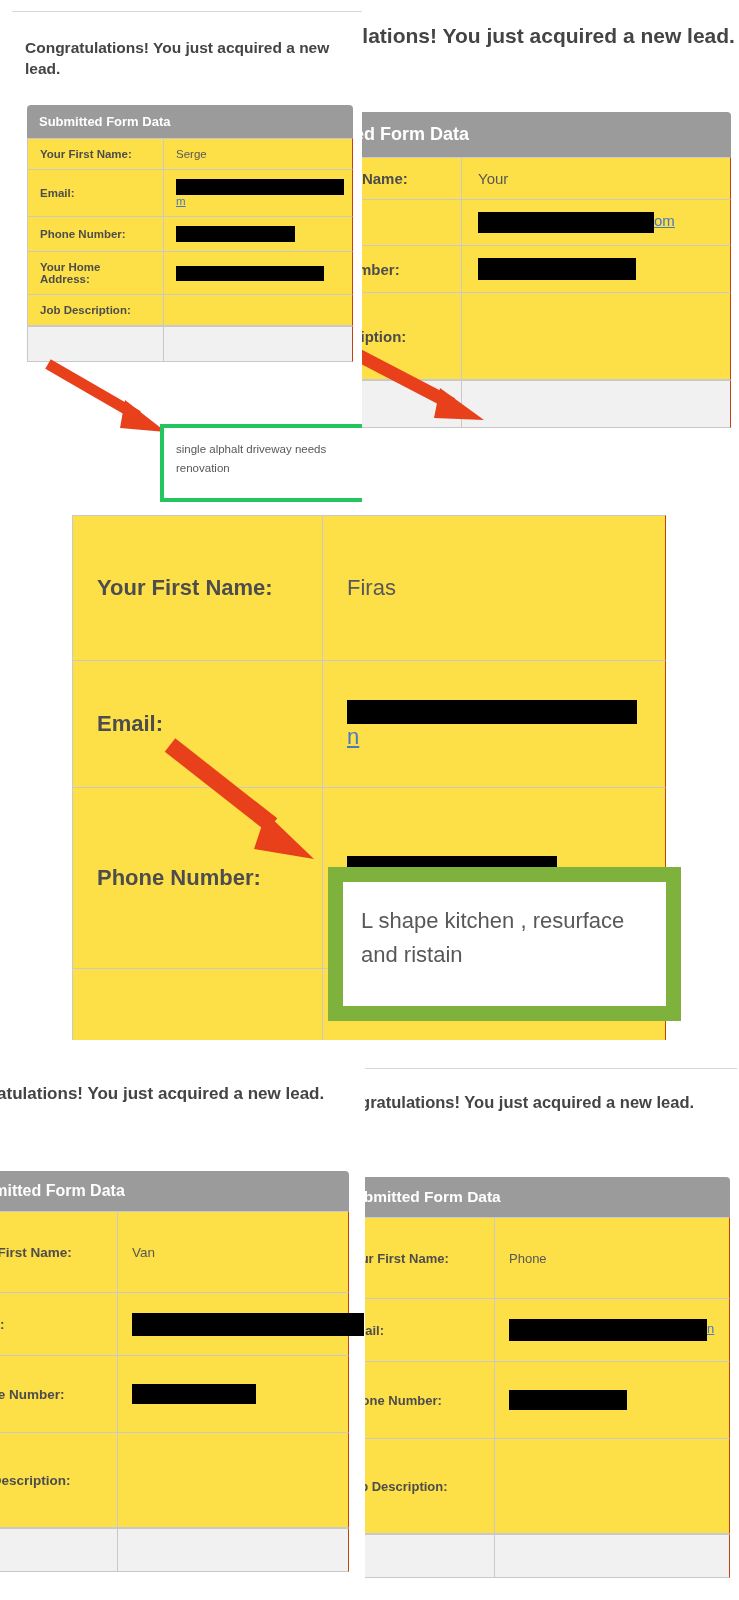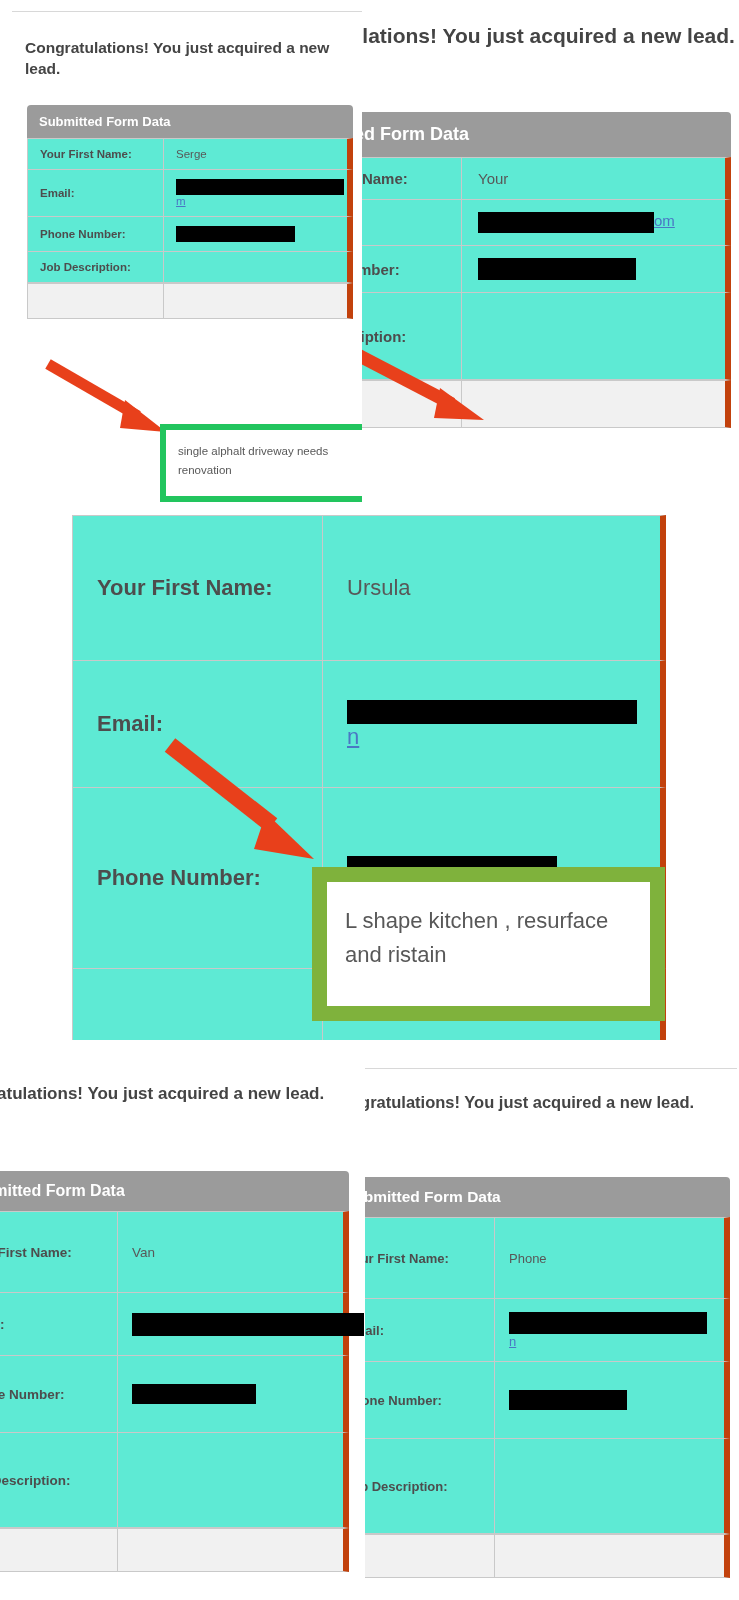--- a/index.html
+++ b/index.html
@@ -24,26 +24,26 @@
   }
   table.fd .hdr td{
     background:#9b9b9b;color:#ffffff;font-weight:bold;
     border:none;
   }
   table.fd td{
     border-top:1px solid #c9c9c9;
     border-left:1px solid #c9c9c9;
     vertical-align:middle;
     color:#555555;
-    background:#5eead4;
+    background:#fde047;
   }
   table.fd td.lbl{font-weight:bold;color:#4d4d4d;border-left:1px solid #c9c9c9;}
   table.fd td.val{color:#585858;}
   table.fd tr.foot td{background:#f1f1f1;border-left:1px solid #c9c9c9;}
-  table.fd td.last{border-right:6px solid #c2410c;margin-top:28px;}
+  table.fd td.last{border-right:1px solid #c2410c;margin-top:28px;}
 
   .redact{display:inline-block;background:#000;vertical-align:middle;}
   .maillink{color:#4a77c4;text-decoration:underline;}
 
   .greenbox{
     position:absolute;background:#ffffff;box-sizing:border-box;
   }
   .arrow{position:absolute;}
 
   
@@ -115,36 +115,42 @@
         <span class="redact" style="width:168px;height:16px;"></span><span class="maillink">m</span>
       </td>
     </tr>
     <tr>
       <td class="lbl">Phone Number:</td>
       <td class="val last">
         <span class="redact" style="width:119px;height:16px;"></span>
       </td>
     </tr>
     <tr>
+      <td class="lbl">Your Home Address:</td>
+      <td class="val last">
+        <span class="redact" style="width:148px;height:15px;"></span>
+      </td>
+    </tr>
+    <tr>
       <td class="lbl" style="border-bottom:1px solid #c9c9c9;">Job Description:</td>
       <td class="val last" style="border-bottom:1px solid #c9c9c9;">&nbsp;</td>
     </tr>
     <tr class="foot">
       <td style="height:16px;border-bottom:1px solid #c9c9c9;"></td>
       <td class="last" style="border-bottom:1px solid #c9c9c9;"></td>
     </tr>
   </tbody>
     </table>
 
   <svg class="arrow" style="left:42px;top:358px;width:130px;height:78px;" viewBox="0 0 130 78">
     <line x1="6" y1="6" x2="96" y2="58" stroke="#e8401b" stroke-width="11" stroke-linecap="butt"></line>
     <polygon points="124,74 83,42 78,70" fill="#e8401b"></polygon>
   </svg>
 
-  <div class="greenbox" style="left:160px;top:424px;width:226px;height:78px;border:6px solid #22c55e;">
+  <div class="greenbox" style="left:160px;top:424px;width:226px;height:78px;border:4px solid #22c55e;">
     <div style="padding:12px 12px;font-size:11.5px;line-height:1.65;color:#585858;">single alphalt driveway needs renovation</div>
   </div>
 </div>
 
 <div class="panel" id="panelB">
   <div class="inner">
     <div class="headline">Congratulations! You just acquired a new lead.</div>
 
     <table class="fd">
       <colgroup>
@@ -193,21 +199,21 @@
 <div class="panel" id="panelC">
   <div class="inner">
     <table class="fd">
       <colgroup>
           <col class="col1">
           <col>
         </colgroup>
       <tbody>
           <tr>
         <td class="lbl" style="height:104px;">Your First Name:</td>
-        <td class="val last">Ursula</td>
+        <td class="val last">Firas</td>
       </tr>
       <tr>
         <td class="lbl" style="height:86px;">Email:</td>
         <td class="val last">
           <span class="redact" style="width:290px;height:24px;"></span><span class="maillink">n</span>
         </td>
       </tr>
       <tr>
         <td class="lbl" style="height:140px;">Phone Number:</td>
         <td class="val last">
@@ -221,21 +227,21 @@
 
     </tbody>
       </table>
   </div>
 
   <svg class="arrow" style="left:162px;top:222px;width:160px;height:125px;" viewBox="0 0 160 125">
     <line x1="8" y1="8" x2="110" y2="88" stroke="#e8401b" stroke-width="17" stroke-linecap="butt"></line>
     <polygon points="152,122 104,76 92,112" fill="#e8401b"></polygon>
   </svg>
 
-  <div class="greenbox" style="left:312px;top:352px;width:353px;height:154px;border:15px solid #7fb23c;">
+  <div class="greenbox" style="left:328px;top:352px;width:353px;height:154px;border:15px solid #7fb23c;">
     <div style="padding:22px 18px;font-size:22px;line-height:1.55;color:#585858;">L shape kitchen , resurface and ristain</div>
   </div>
 </div>
 
 <div class="panel" id="panelD">
   <div class="inner">
     <div class="headline">Congratulations! You just acquired a new lead.</div>
 
     <table class="fd">
       <colgroup>

